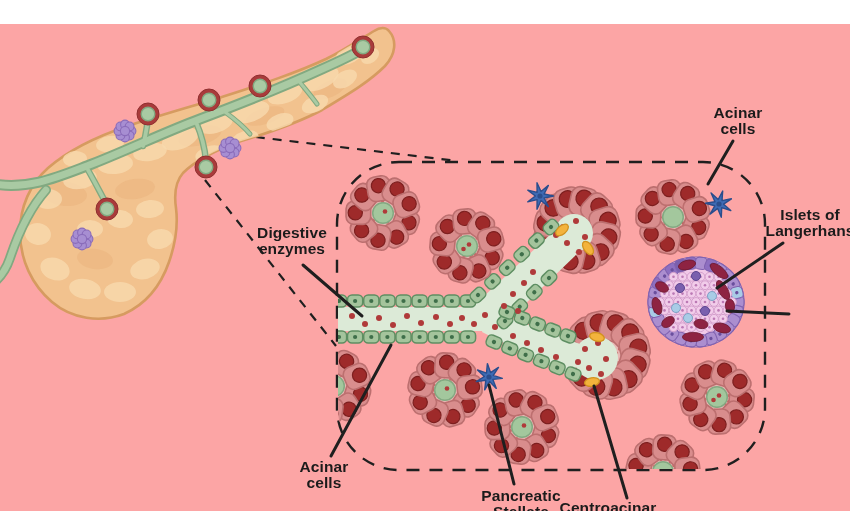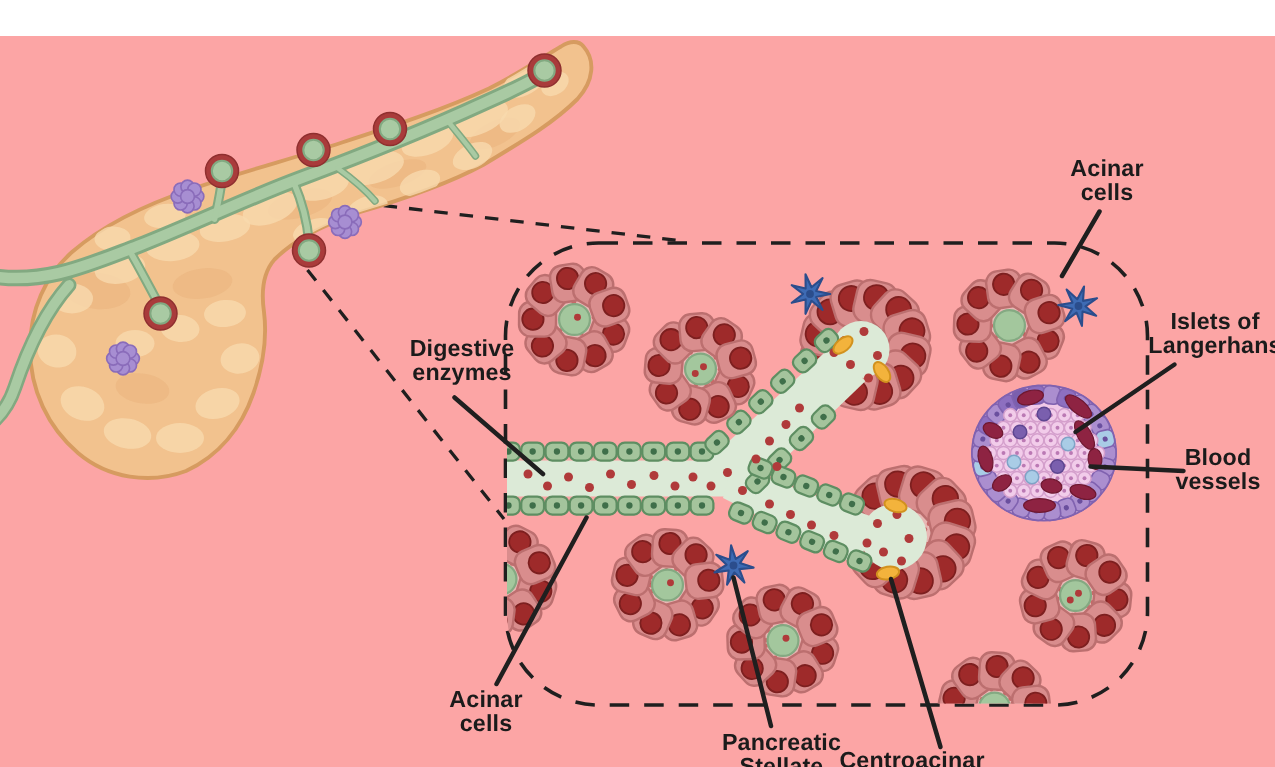--- a/index.html
+++ b/index.html
@@ -1298,23 +1298,21 @@
         <line x1="391" y1="321" x2="331" y2="432"></line>
         <line x1="489" y1="361" x2="514" y2="460"></line>
         <line x1="594" y1="362" x2="627" y2="474"></line>
       </g>
     </svg>
 
   <div class="lbl" style="left:738px;top:81px">Acinar
 cells</div>
   <div class="lbl" style="left:810px;top:183px">Islets of
 Langerhans</div>
-  <div class="lbl" style="left:812px;top:274px">Blood
-vessels</div>
-  <div class="lbl" style="left:308px;top:201px">Digestive
+  <div class="lbl" style="left:292px;top:201px">Digestive
 enzymes</div>
   <div class="lbl" style="left:324px;top:435px">Acinar
 cells</div>
   <div class="lbl" style="left:521px;top:464px">Pancreatic
 Stellate
 cells</div>
   <div class="lbl" style="left:608px;top:476px">Centroacinar
 cells</div>
 </div>
 

